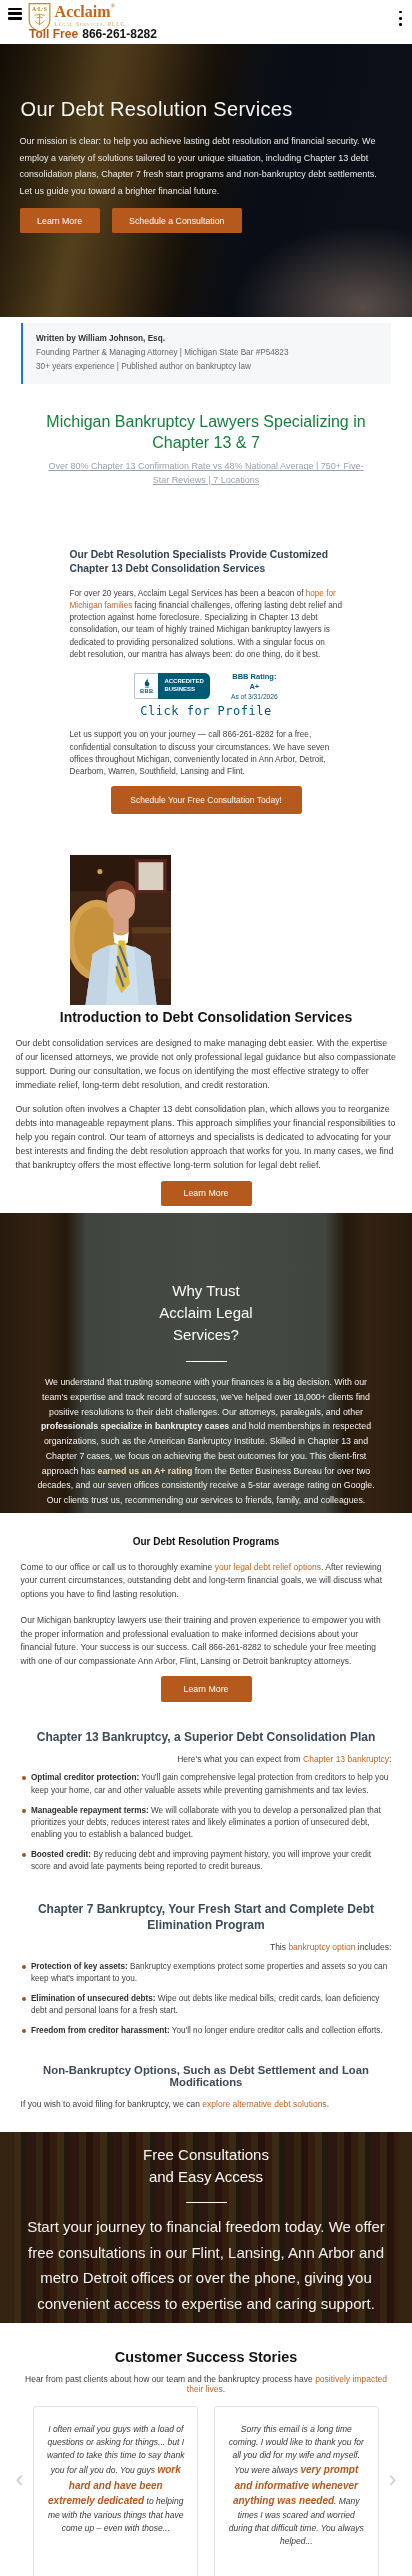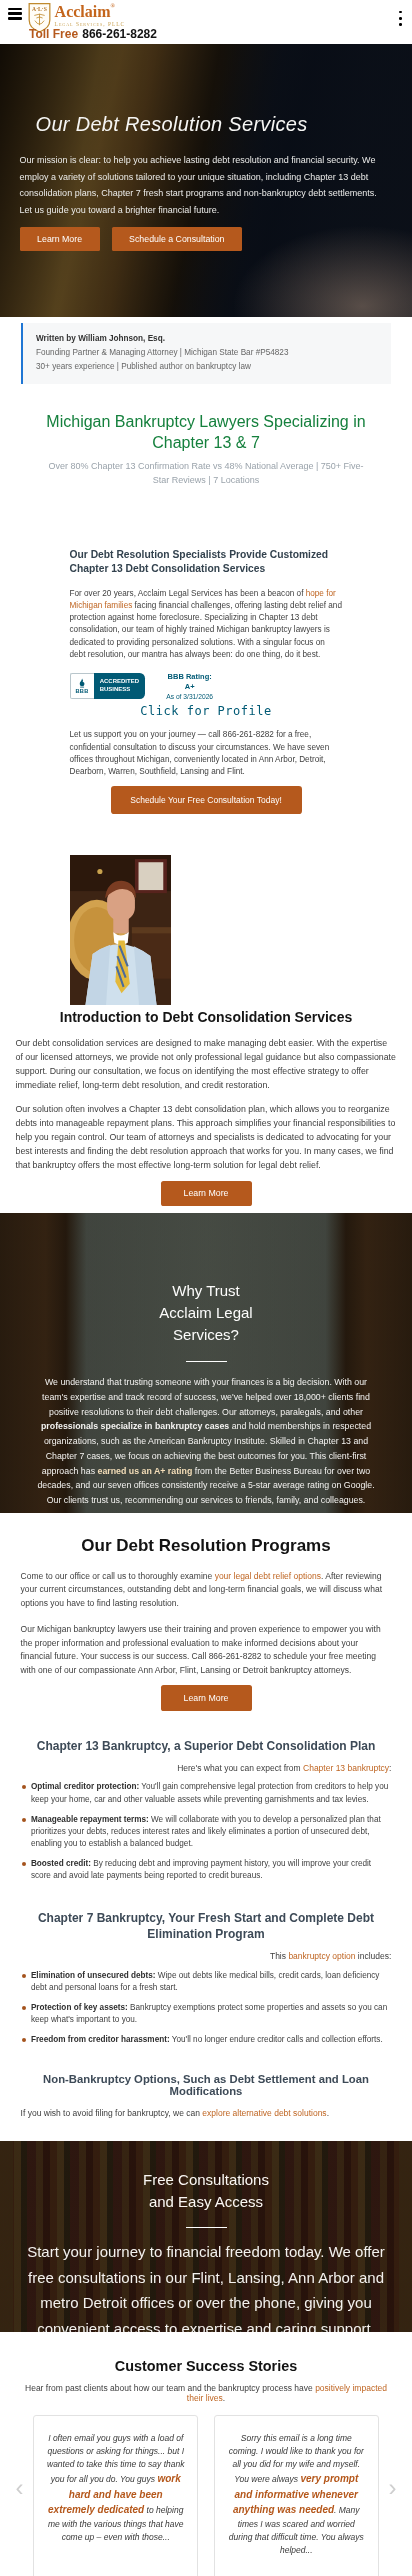--- a/index.html
+++ b/index.html
@@ -22,44 +22,44 @@
   .kebab span{display:block;width:2.6px;height:2.6px;background:#000;border-radius:50%;margin-bottom:3.6px;}
 
   
   .hero{position:relative;height:273px;overflow:hidden;
     background:
       radial-gradient(216px 134px at 88% 96%, rgba(214,178,150,.38), rgba(0,0,0,0) 60%),
       linear-gradient(104deg, rgba(0,0,0,.82) 0%, rgba(0,0,0,.38) 26%, rgba(0,0,0,.50) 48%, rgba(6,10,18,.88) 66%, rgba(10,14,22,.92) 100%),
       linear-gradient(100deg,#5f431d 0%,#8a6a2f 22%,#6e4e22 34%,#2a2012 48%,#1a2230 62%,#242e3c 82%,#1c2430 100%);
   }
   .hero-inner{padding:53px 19.6px 0;}
-  .hero h2{margin:16px;font-size:20px;font-weight:400;color:#f6f6f4;letter-spacing:0.3px;font-style:italic;}
+  .hero h2{margin:1px;font-size:20px;font-weight:400;color:#f6f6f4;letter-spacing:0.3px;}
   .hero p{margin:12.4px 0 0;max-width:364px;font-size:9px;line-height:1.84;color:#ececea;}
   .hero-buttons{margin-top:8.8px;display:flex;gap:12px;}
   .btn{display:inline-block;background:#b5591d;color:#fff;border:none;cursor:pointer;
        font-family:"Liberation Sans",sans-serif;font-size:8.8px;text-align:center;border-radius:1.5px;}
   .btn-hero{padding:7.2px 17.5px;}
 
   
   .note-box{margin:6.2px 20.6px 0;background:#f6f7f8;border-left:2.1px solid #1f76d4;padding:9.3px 13.4px;}
   .note-line1{font-weight:bold;color:#333;font-size:8.2px;line-height:1.7;}
   .note-line{color:#666;font-size:8.2px;line-height:1.7;}
 
   
   .page-title{margin:27px 26px 0;text-align:center;font-size:16px;font-weight:400;color:#15803d;line-height:1.35;}
-  .page-subtitle{margin:6.7px 41px 0;text-align:center;font-size:9px;color:#9aa3ab;line-height:1.5;font-weight:400;}
+  .page-subtitle{margin:6.7px 41px 0;text-align:center;font-size:9px;color:#9aa3ab;line-height:1.5;font-weight:400;text-decoration:underline;}
 
   
   .narrow{width:273px;margin:61px auto 0;}
   .narrow h3{margin:0;font-size:10.3px;font-weight:bold;color:#33424e;line-height:1.35;}
   .narrow p{margin:11.3px 0 0;font-size:8.2px;line-height:1.5;color:#3f3f3f;}
   a.lnk{color:#bf6522;text-decoration:none;cursor:pointer;}
 
   
-  .bbb-wrap{margin-top:10.3px;display:flex;justify-content:flex-start;align-items:center;gap:21px;}
+  .bbb-wrap{margin-top:10.3px;display:flex;justify-content:center;align-items:center;gap:21px;}
   .bbb-badge{display:flex;height:26px;}
   .bbb-logo{width:23px;background:#fff;border:0.5px solid #b9c6cc;border-right:none;border-radius:2.1px 0 0 2.1px;
             display:flex;flex-direction:column;align-items:center;justify-content:center;color:#015a75;}
   .bbb-logo .bbb-word{font-weight:bold;font-size:5.7px;letter-spacing:0.3px;}
   .bbb-acc{background:#015a75;color:#fff;font-weight:bold;font-size:6px;line-height:1.3;
            display:flex;flex-direction:column;justify-content:center;padding:0 6.2px;border-radius:0 5.2px 5.2px 0;}
   .bbb-rating{color:#015a75;text-align:center;font-size:7.5px;font-weight:bold;line-height:1.35;}
   .bbb-asof{font-weight:normal;font-size:6.7px;}
   .bbb-profile{margin-top:3.1px;text-align:center;color:#015a75;font-size:12px;letter-spacing:0.5px;
                font-family:"DejaVu Sans Mono",monospace;cursor:pointer;}
@@ -84,21 +84,21 @@
       linear-gradient(90deg,#33200f 0%,#4a2e16 11%,#2c1b0c 16%,#64736e 21%,#6f7f78 50%,#64736e 79%,#2c1b0c 84%,#4a2e16 89%,#33200f 100%);
     color:#fff;}
   .why-trust .dk-head{padding-top:67px;text-align:center;font-size:15px;font-weight:400;line-height:1.45;color:#fdfdfc;}
   .divider{width:41px;border-top:0.5px solid #fff;margin:15.5px auto 0;}
   .why-trust p{margin:13.4px auto 0;width:346px;text-align:center;font-size:8.8px;line-height:1.67;color:#f4f3f1;}
   .dk-bold{font-weight:bold;}
   .dk-gold{font-weight:bold;color:#f3ddb8;cursor:pointer;}
 
   
   .programs{margin:23px 20.6px 0;}
-  .programs h3{margin:0;text-align:center;font-size:17px;font-weight:bold;color:#131313;}
+  .programs h3{margin:0;text-align:center;font-size:10px;font-weight:bold;color:#131313;}
   .programs p{margin:13.4px 0 0;font-size:8.5px;line-height:1.58;color:#3d3d3d;}
 
   
   .chapter{margin:27px 20.6px 0;}
   .chapter h4{margin:0;text-align:center;font-size:12px;font-weight:bold;color:#3d4a57;line-height:1.35;}
   .chapter .ch-intro{margin:9.3px 0 0;font-size:8.5px;color:#3d3d3d;text-align:right;}
   ul.bullets{list-style:none;margin:8.2px 0 0;padding:0;}
   ul.bullets li{position:relative;padding-left:10.3px;margin-top:7.7px;font-size:8.2px;line-height:1.5;color:#3f3f3f;}
   ul.bullets li::before{content:"";position:absolute;left:1px;top:4.1px;width:4.1px;height:4.1px;border-radius:50%;background:#a4531d;}
   .b-lead{font-weight:bold;color:#2f2f2f;}
@@ -106,21 +106,21 @@
   .nonbk{margin:27px 20.6px 0;}
   .nonbk h4{margin:0;text-align:center;font-size:11.3px;font-weight:bold;color:#3d4a57;}
   .nonbk p{margin:10.3px 0 0;font-size:8.5px;color:#3d3d3d;}
 
   
   .books{margin-top:23px;height:191px;overflow:hidden;color:#fff;
     background:
       linear-gradient(rgba(16,10,6,.60), rgba(16,10,6,.60)),
       linear-gradient(90deg,#6a4a22 0 13.4px, rgba(0,0,0,0) 13.4px calc(100% - 13.4px), #6a4a22 calc(100% - 13.4px) 100%),
       repeating-linear-gradient(90deg,#4a2013 0 7.2px,#6a3a1c 7.2px 14px,#7a5a2a 14px 21px,#3c3018 21px 27px,#5a2a1e 27px 36px,#6e4a24 36px 43px);}
-  .books .dk-head{padding-top:28px;text-align:center;font-size:15px;font-weight:400;line-height:1.5;color:#fbf8f4;}
+  .books .dk-head{padding-top:12px;text-align:center;font-size:15px;font-weight:400;line-height:1.5;color:#fbf8f4;}
   .books .divider{margin-top:13.4px;}
   .books p{margin:11.3px auto 0;width:361px;text-align:center;font-size:15px;line-height:1.7;color:#f3f1ee;}
 
   
   .stories{position:relative;margin-top:26px;}
   .stories h3{margin:0;text-align:center;font-size:14.4px;font-weight:bold;color:#131313;}
   .stories .sub{margin:9.3px 20.6px 0;text-align:center;font-size:8.5px;color:#3d3d3d;}
   .cards{display:flex;justify-content:center;gap:15.5px;margin-top:12.4px;}
   .card{width:165px;height:180px;background:#fff;border:0.5px solid #e2e2e2;border-radius:3.1px;
         padding:15.5px 10.3px 0;box-sizing:border-box;text-align:center;}
@@ -275,22 +275,22 @@
       <li><span class="b-lead">Optimal creditor protection:</span><span> You'll gain comprehensive legal protection from creditors to help you keep your home, car and other valuable assets while preventing garnishments and tax levies.</span></li>
       <li><span class="b-lead">Manageable repayment terms:</span><span> We will collaborate with you to develop a personalized plan that prioritizes your debts, reduces interest rates and likely eliminates a portion of unsecured debt, enabling you to establish a balanced budget.</span></li>
       <li><span class="b-lead">Boosted credit:</span><span> By reducing debt and improving payment history, you will improve your credit score and avoid late payments being reported to credit bureaus.</span></li>
     </ul>
   </section>
 
   <section class="chapter">
     <h4>Chapter 7 Bankruptcy, Your Fresh Start and Complete Debt Elimination Program</h4>
     <p class="ch-intro"><span>This </span><a class="lnk">bankruptcy option</a><span> includes:</span></p>
     <ul class="bullets">
+      <li><span class="b-lead">Protection of key assets:</span><span> Bankruptcy exemptions protect some properties and assets so you can keep what's important to you.</span></li>
       <li><span class="b-lead">Elimination of unsecured debts:</span><span> Wipe out debts like medical bills, credit cards, loan deficiency debt and personal loans for a fresh start.</span></li>
-      <li><span class="b-lead">Protection of key assets:</span><span> Bankruptcy exemptions protect some properties and assets so you can keep what's important to you.</span></li>
       <li><span class="b-lead">Freedom from creditor harassment:</span><span> You'll no longer endure creditor calls and collection efforts.</span></li>
     </ul>
   </section>
 
   <section class="nonbk">
     <h4>Non-Bankruptcy Options, Such as Debt Settlement and Loan Modifications</h4>
     <p><span>If you wish to avoid filing for bankruptcy, we can </span><a class="lnk">explore alternative debt solutions</a><span>.</span></p>
   </section>
 
   <section class="books">

